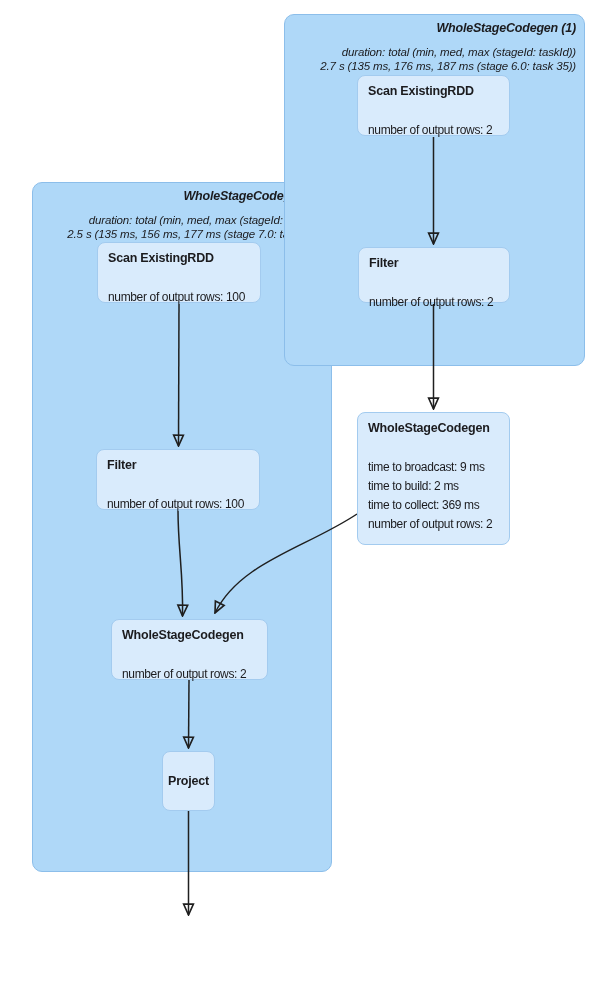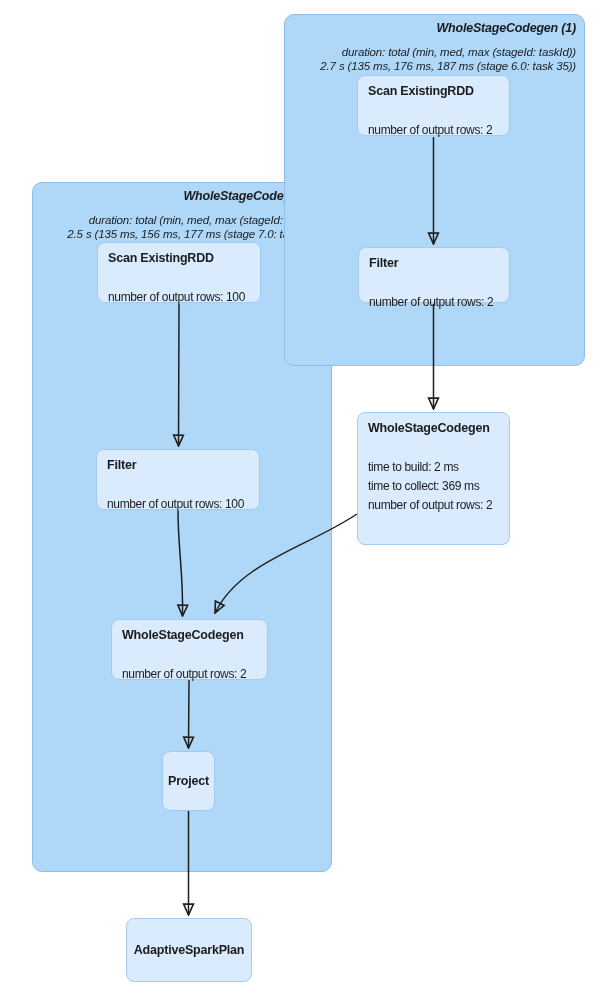--- a/index.html
+++ b/index.html
@@ -116,20 +116,21 @@
   <div class="node n-filter1">
     <div class="node-title">Filter</div>
     <div class="node-metrics">
       <div>number of output rows: 2</div>
     </div>
   </div>
 
   <div class="node n-bexch">
     <div class="node-title">WholeStageCodegen</div>
     <div class="node-metrics">
+      <div>time to broadcast: 9 ms</div>
       <div>time to build: 2 ms</div>
       <div>time to collect: 369 ms</div>
       <div>number of output rows: 2</div>
     </div>
   </div>
 
   <div class="node n-scan2">
     <div class="node-title">Scan ExistingRDD</div>
     <div class="node-metrics">
       <div>number of output rows: 100</div>
@@ -147,17 +148,14 @@
     <div class="node-title">WholeStageCodegen</div>
     <div class="node-metrics">
       <div>number of output rows: 2</div>
     </div>
   </div>
 
   <div class="node n-project center">
     <div class="node-title">Project</div>
   </div>
 
-  <div class="node n-asp center">
-    <div class="node-title">AdaptiveSparkPlan</div>
-  </div>
 
 </div>
 
 </body></html>

